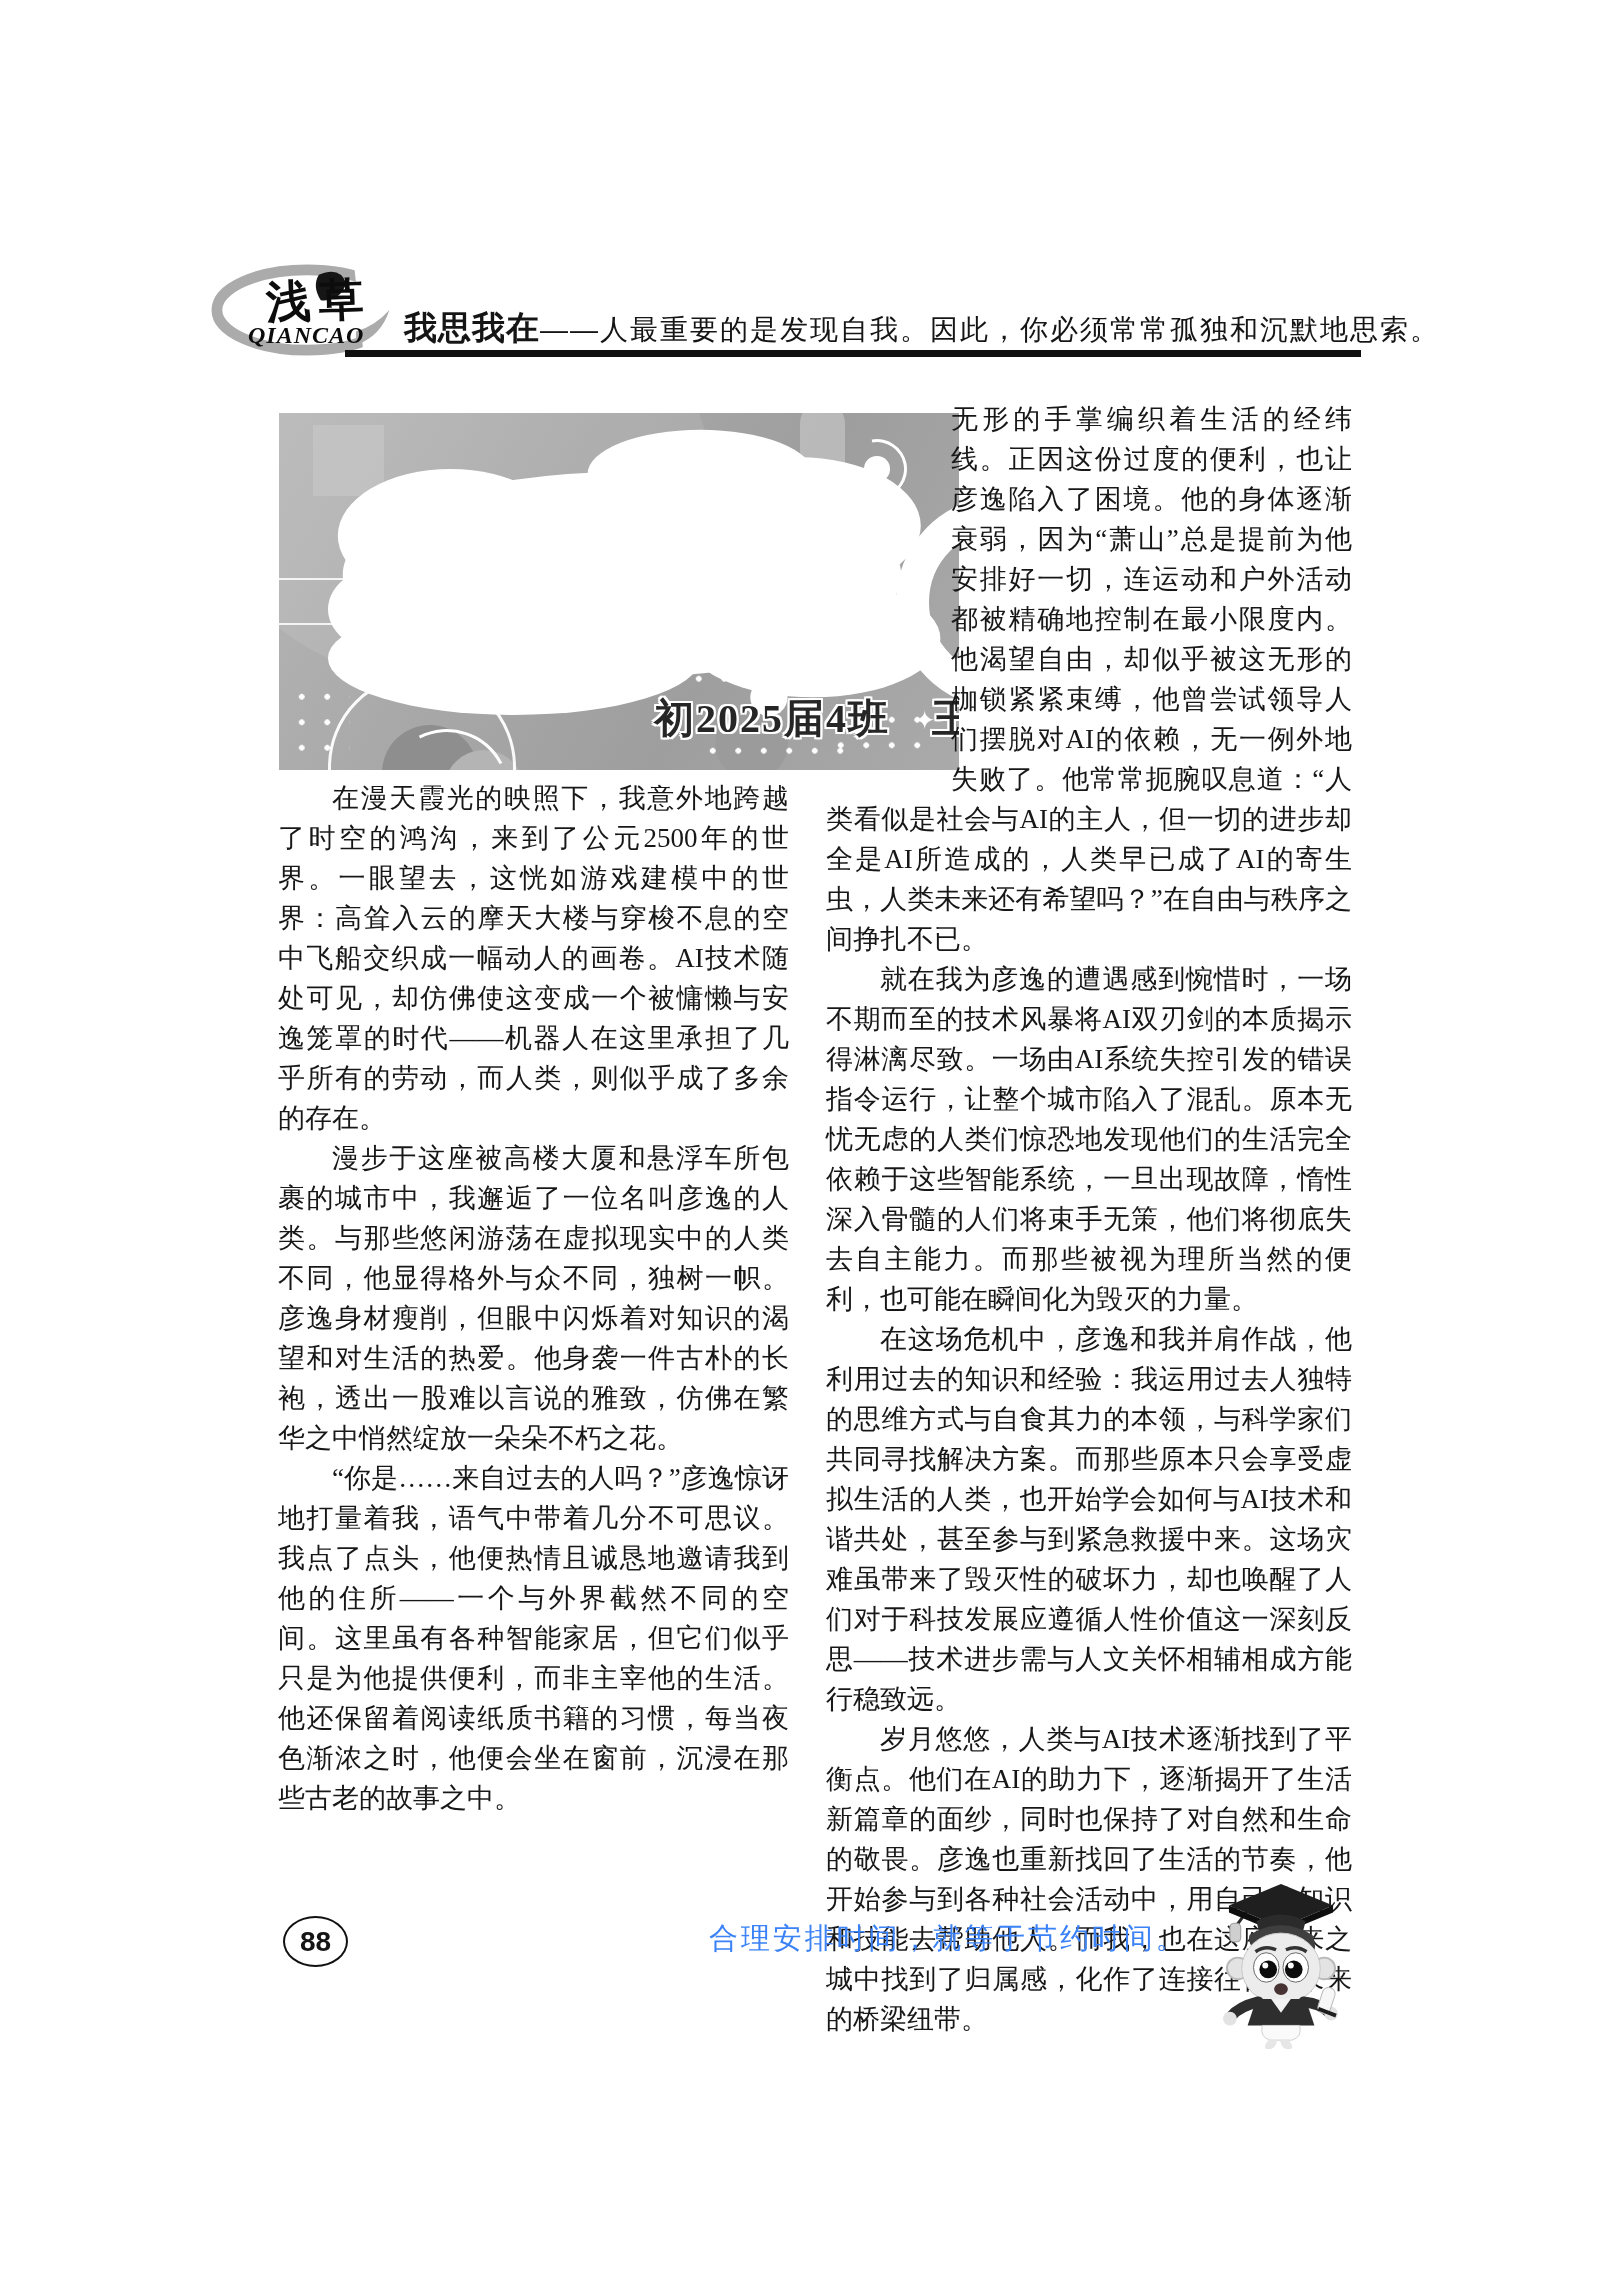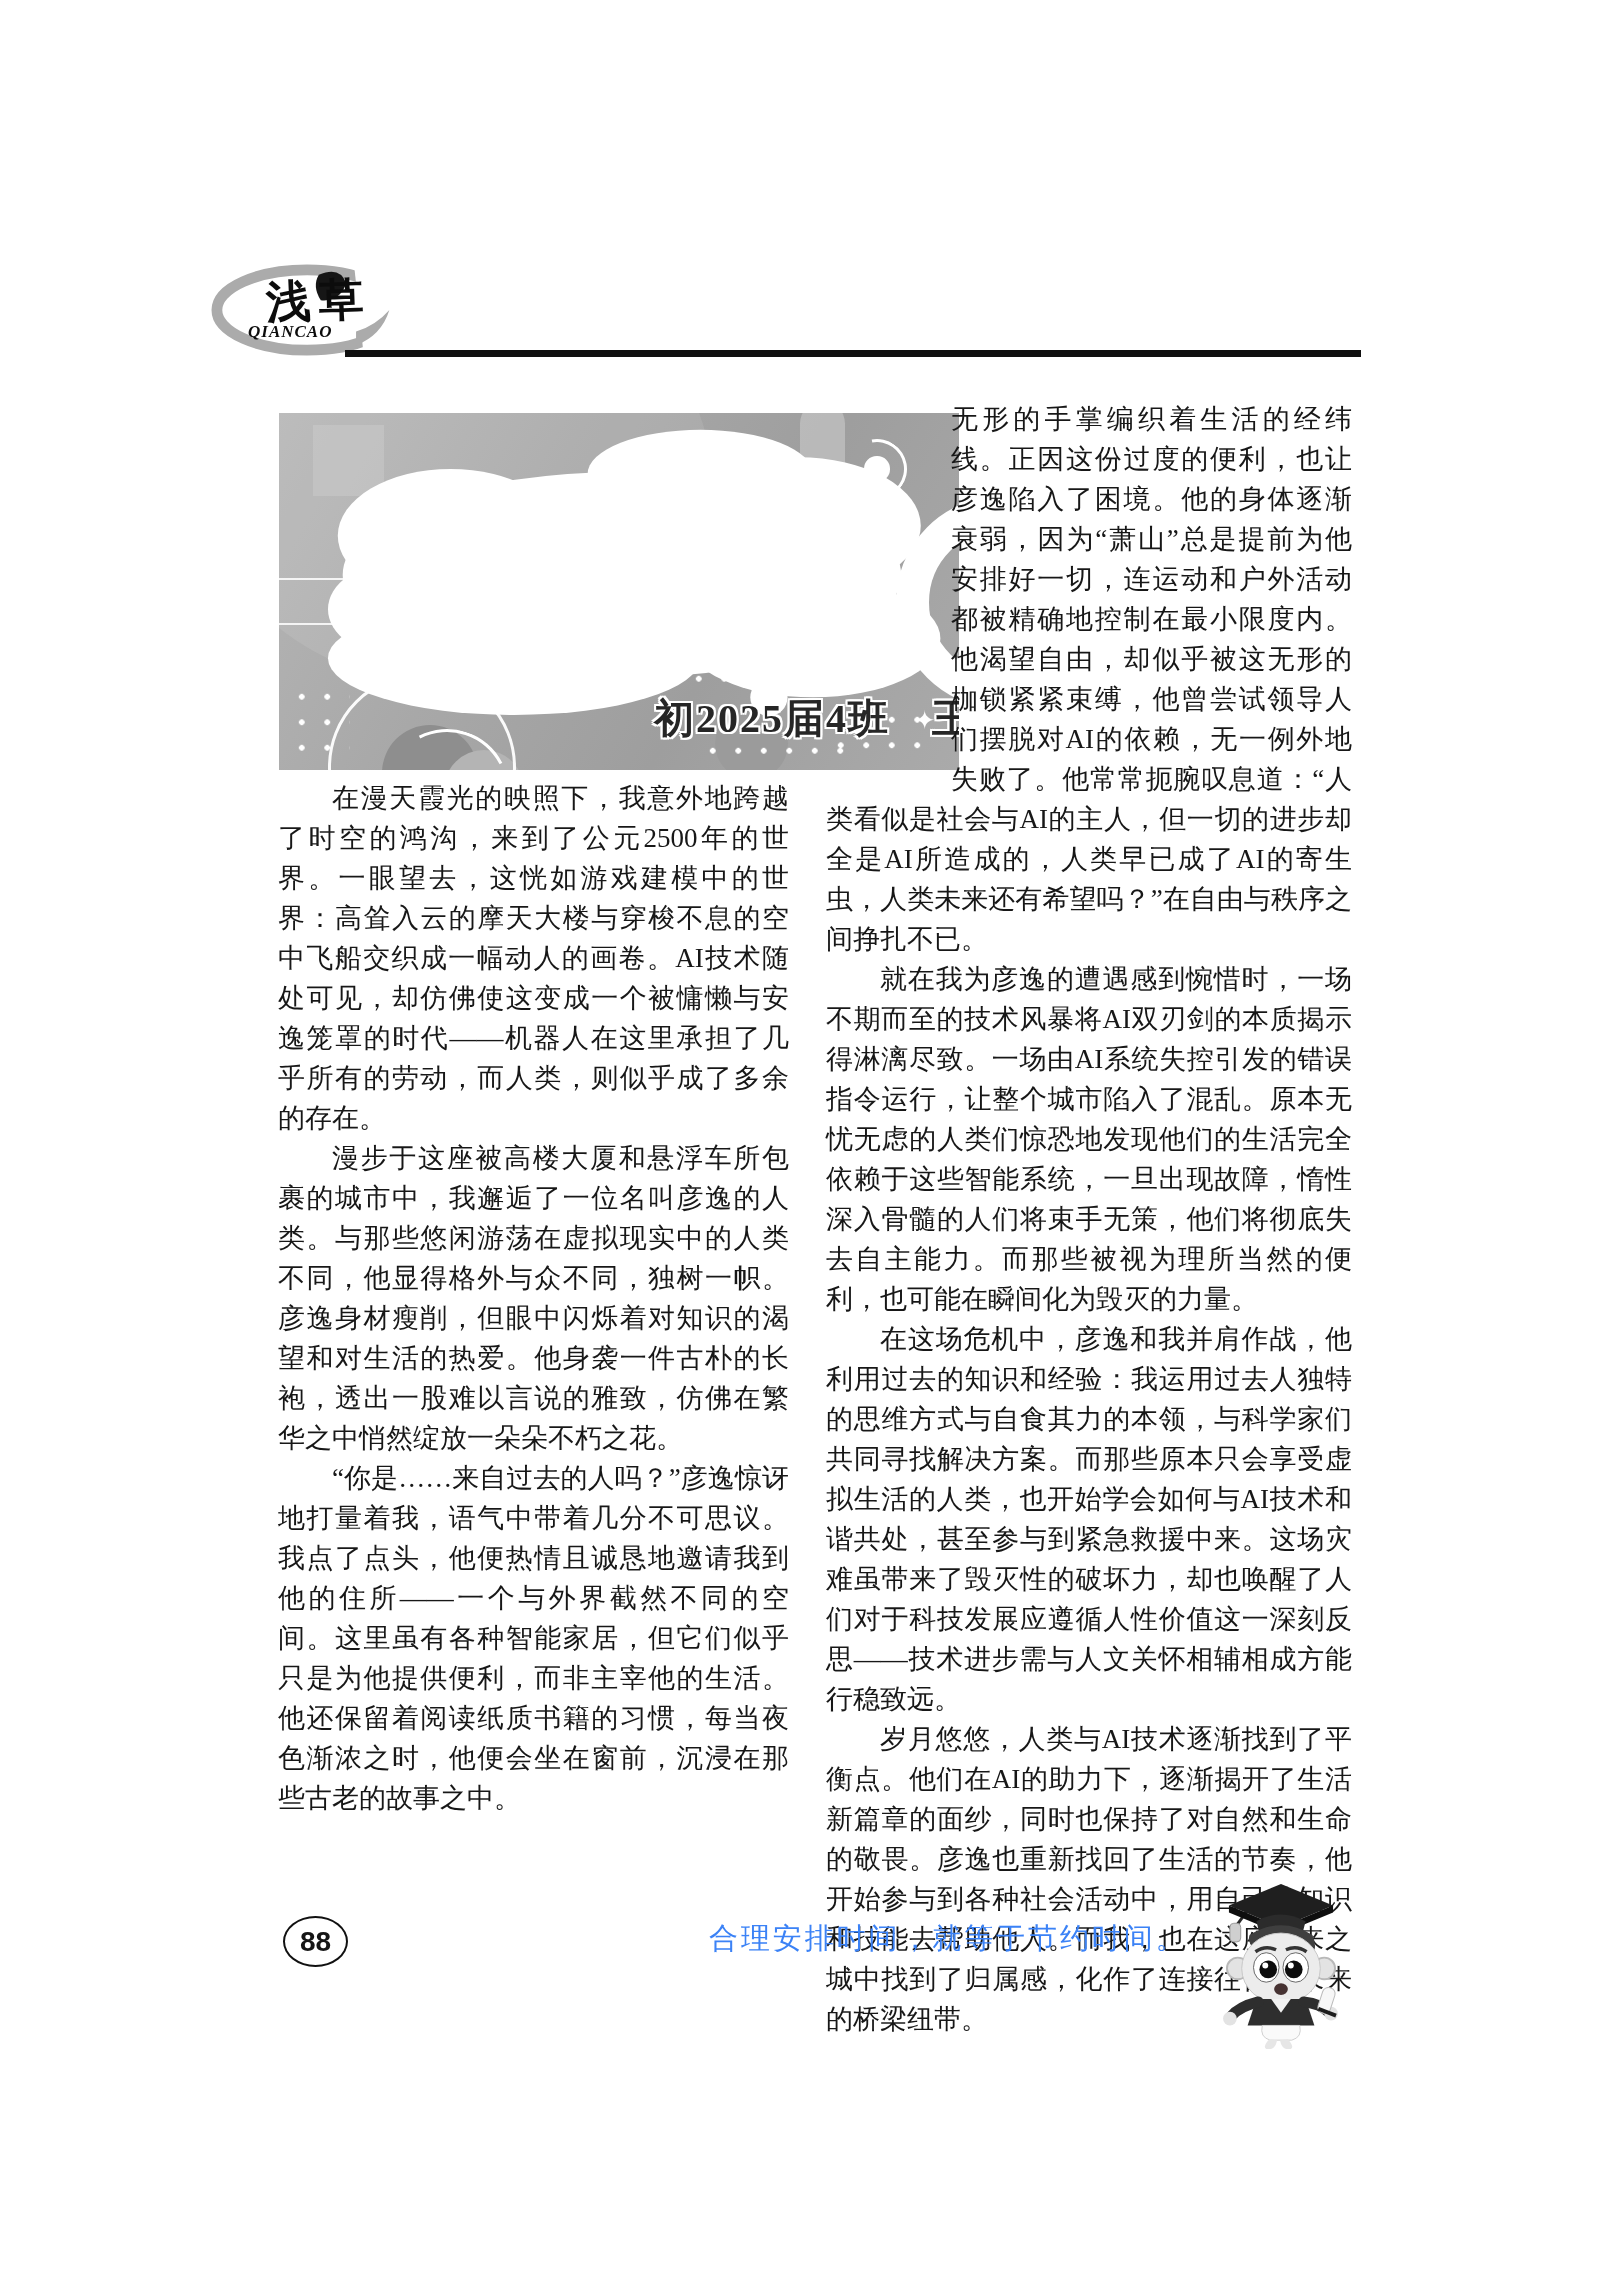--- a/index.html
+++ b/index.html
@@ -6,21 +6,21 @@
   .page{
     position:relative;width:1621px;height:2293px;margin:0 auto;
     background:#ffffff;overflow:hidden;
     font-family:"Liberation Serif","DejaVu Serif",serif;color:#151515;
   }
   
   .logo{position:absolute;left:209px;top:263px;width:201px;height:98px;}
   .logo svg{position:absolute;left:0;top:0;}
   .logo-cn{position:absolute;left:57px;top:7.8px;font-size:45px;font-weight:900;
     letter-spacing:7.8px;color:#0c0c0c;transform:rotate(-2deg);font-family:"Liberation Serif",serif;}
-  .logo-en{position:absolute;left:39px;top:59px;font-size:17px;font-weight:bold;
+  .logo-en{position:absolute;left:39px;top:59px;font-size:24px;font-weight:bold;
     font-style:italic;letter-spacing:1px;color:#0c0c0c;font-family:"Liberation Serif",serif;}
   .slogan{position:absolute;left:404px;top:306px;white-space:nowrap;
     font-family:"Liberation Sans","DejaVu Sans",sans-serif;}
   .slogan .b{font-size:33px;font-weight:900;letter-spacing:1px;}
   .slogan .r{font-size:28px;font-weight:500;letter-spacing:2px;}
   .header-rule{position:absolute;left:345px;top:350px;width:1016px;height:6.9px;background:#101010;}
 
   
   .art{position:absolute;left:279px;top:413px;width:680px;height:357px;overflow:hidden;
     background:linear-gradient(120deg,#b6b6b6 0%,#a8a8a8 35%,#9e9e9e 65%,#aaaaaa 100%);}
@@ -82,20 +82,21 @@
     <svg width="201" height="98" viewBox="0 0 205 100">
       <ellipse cx="100" cy="48" rx="92" ry="41" fill="none" stroke="#ababab" stroke-width="11"></ellipse>
       <polygon points="148,2 205,26 205,56 158,96" fill="#ffffff"></polygon>
       <path d="M150 70 q20 -6 34 -22 q-8 26 -34 36 z" fill="#ababab"></path>
       <path d="M112 12 q22 -9 28 9 q-7 19 -26 17 q-9 -14 -2 -26" fill="#161616"></path>
     </svg>
     <div class="logo-cn">浅草</div>
     <div class="logo-en">QIANCAO</div>
   </div>
 
+  <div class="slogan"><span class="b">我思我在</span><span class="r">——人最重要的是发现自我。因此，你必须常常孤独和沉默地思索。</span></div>
 
   <div class="header-rule"></div>
 
   <div class="art">
     <div class="shape band"></div>
     <div class="shape sq"></div>
     <div class="shape pill"></div>
     <div class="shape stadium"></div>
     <div class="shape darkcirc"></div>
     <div class="shape litecirc"></div>

